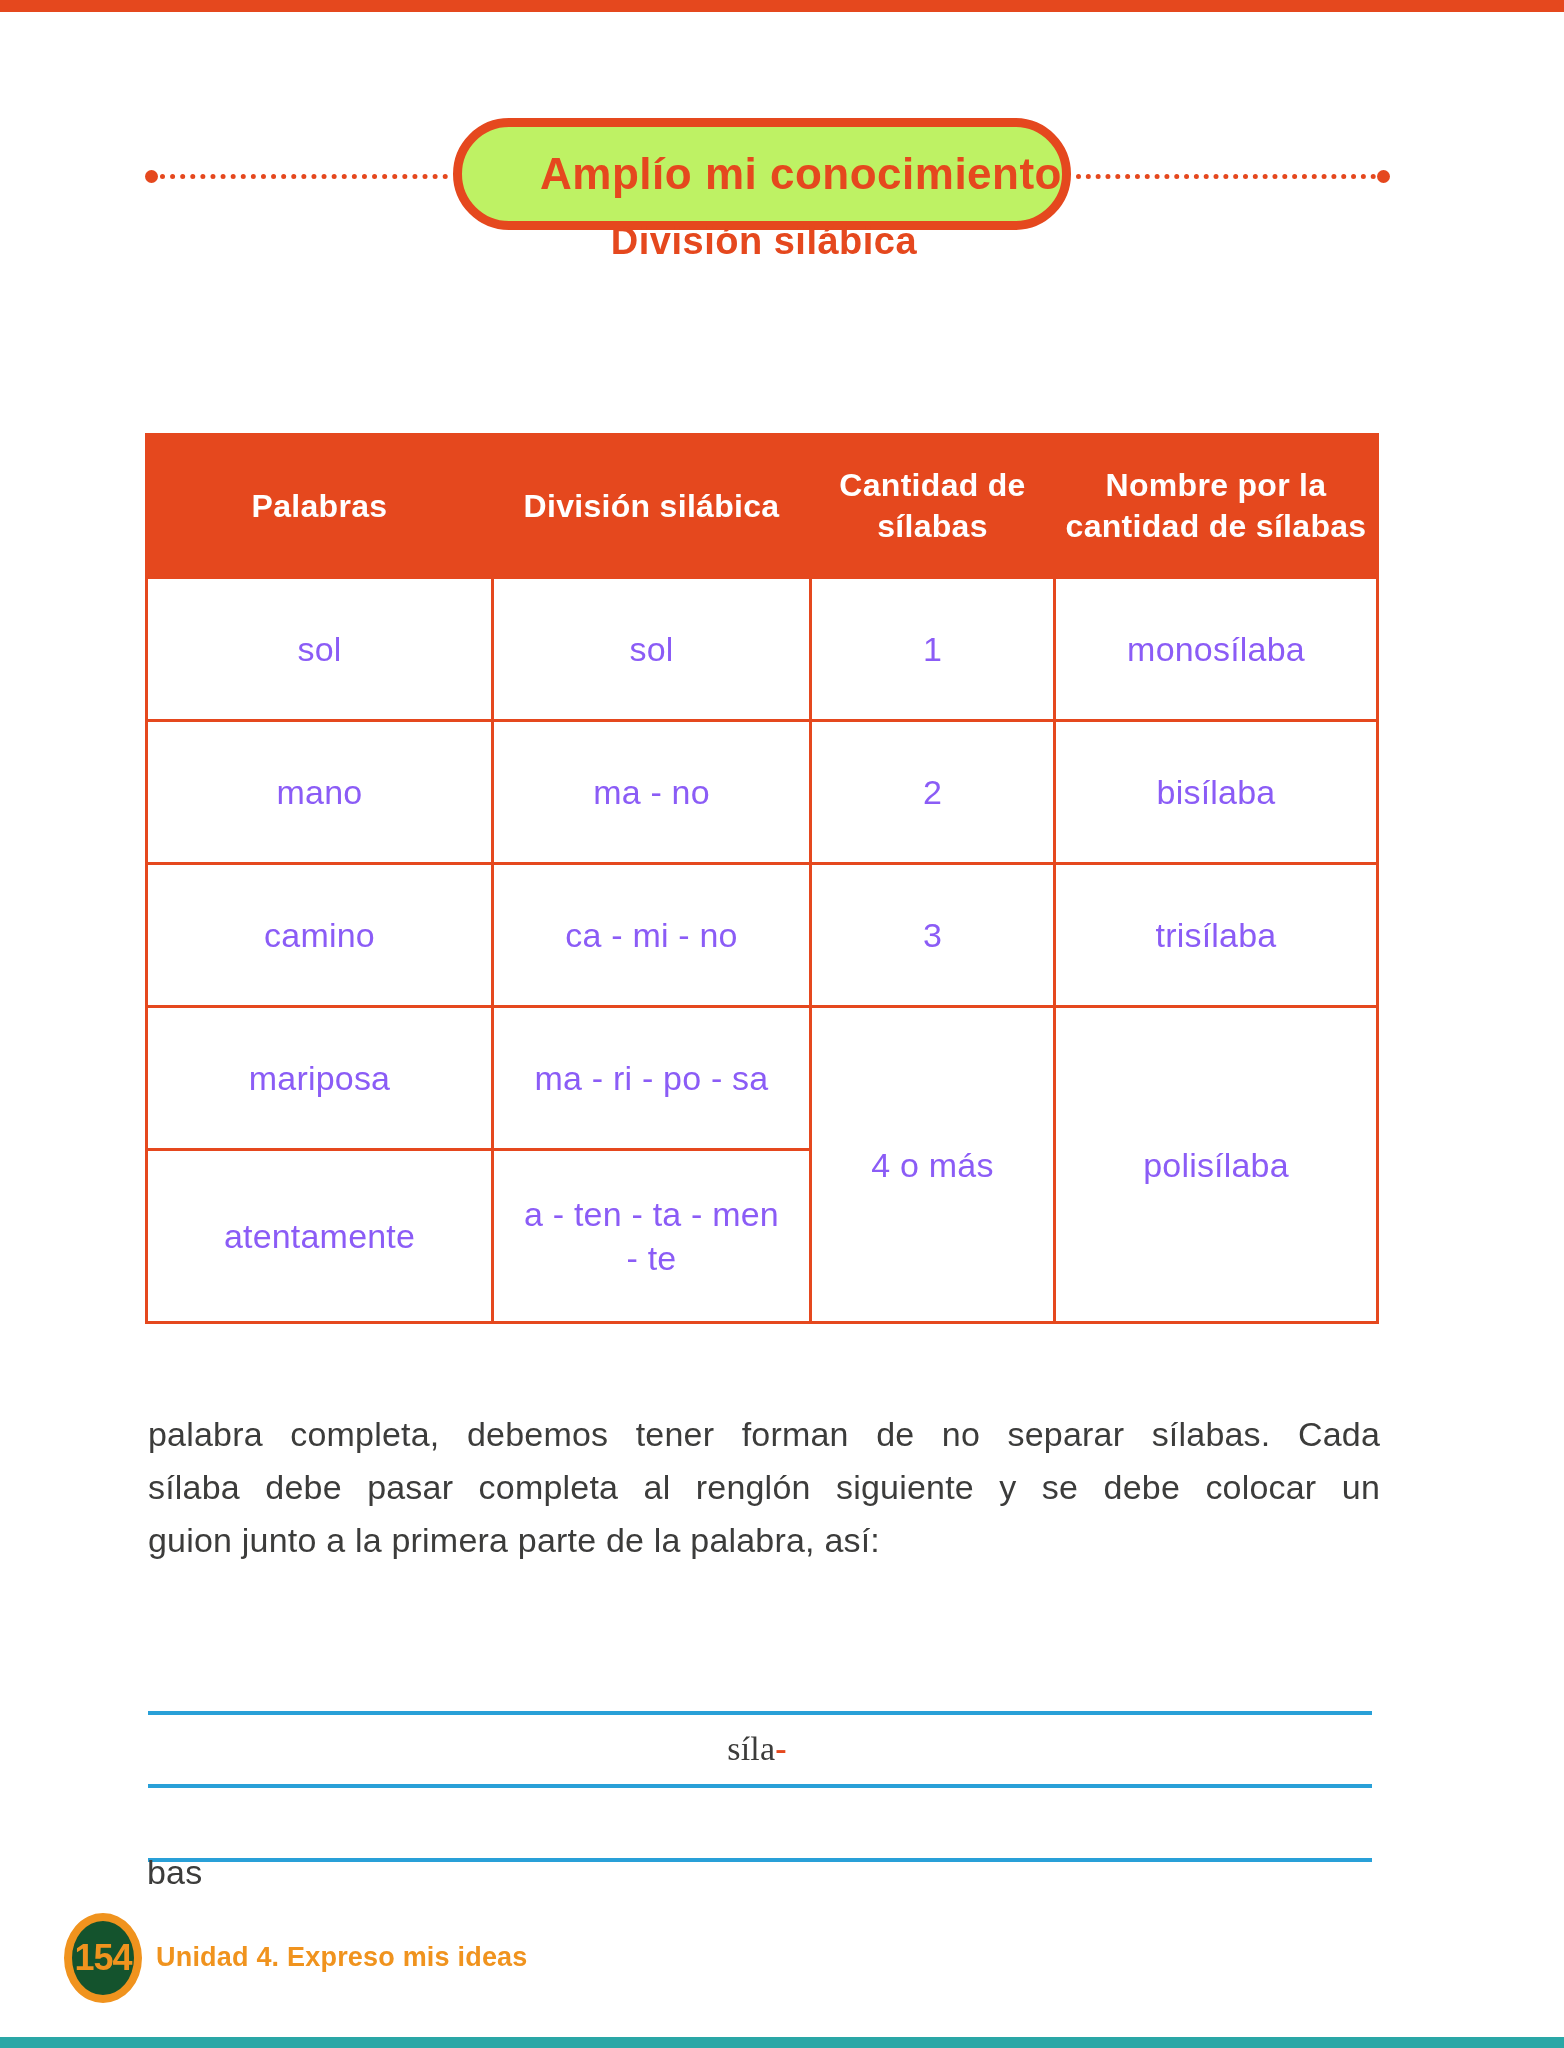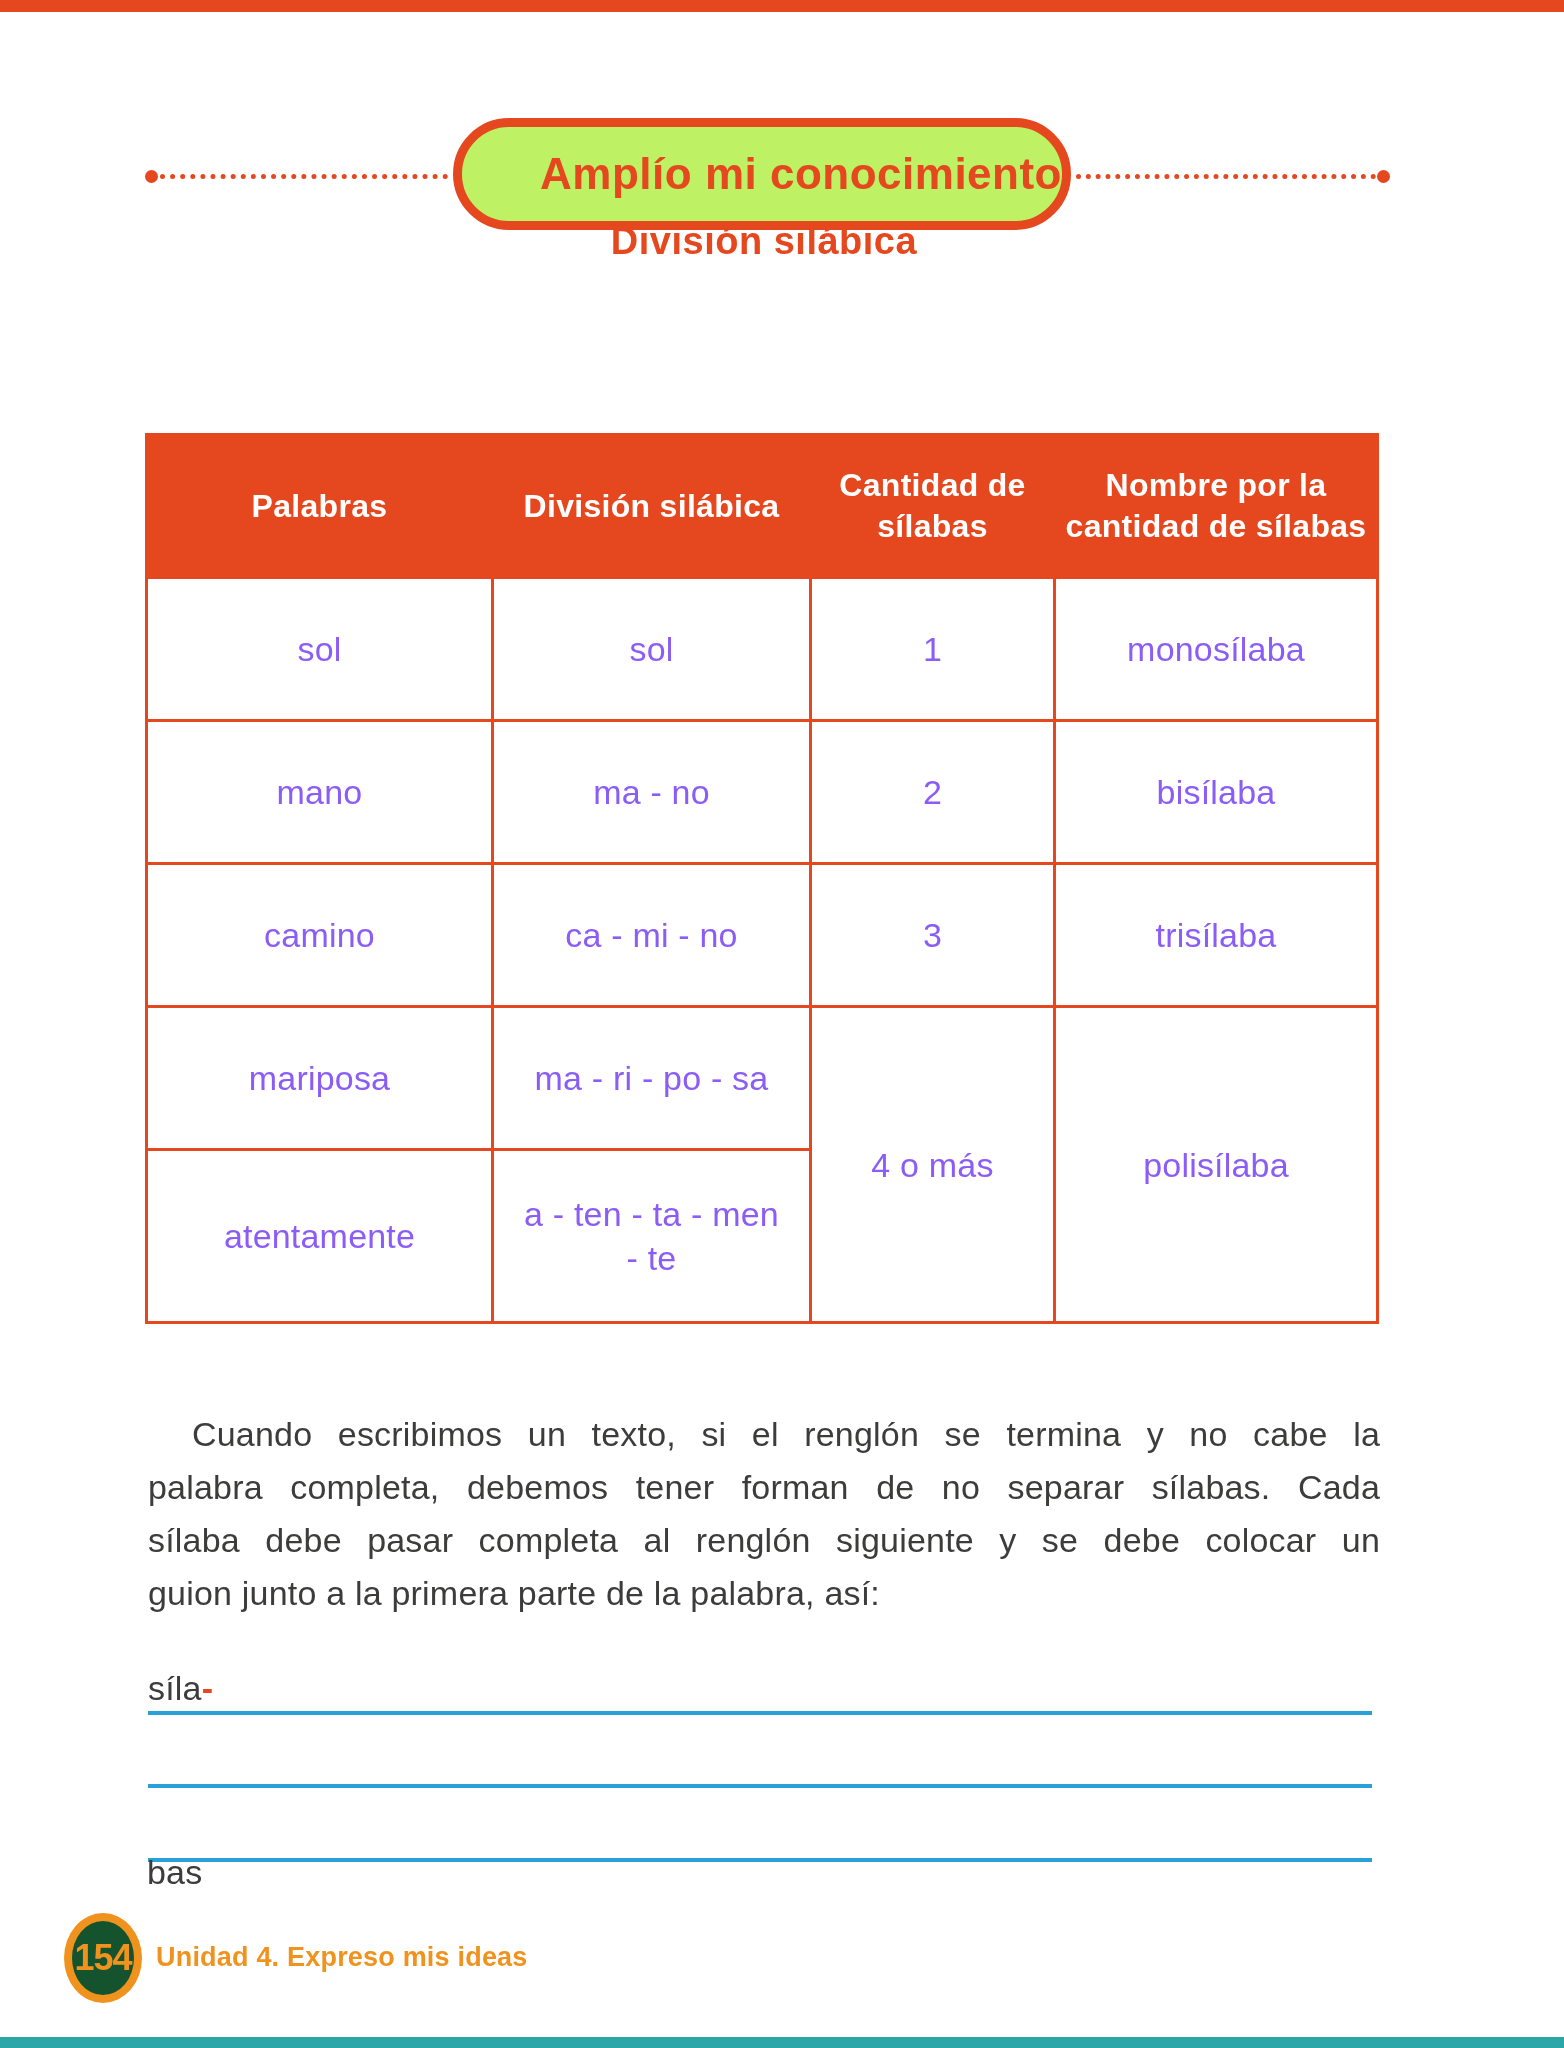--- a/index.html
+++ b/index.html
@@ -122,21 +122,21 @@
   .wl1 { top: 1711px; }
   .wl2 { top: 1784px; }
   .wl3 { top: 1858px; }
   .frag {
     position: absolute;
     font-size: 34px;
     line-height: 53px;
     color: #3C3C3B;
     letter-spacing: 0.2px;
   }
-  .frag-top { top: 1662px; left: 148px; width: 1218px; text-align: left; }
+  .frag-top { top: 1722px; left: 148px; width: 1218px; text-align: center; font-family: Liberation Serif, serif; }
   .frag-top .hyphen { color: #E5481E; font-weight: bold; }
   .frag-bottom { top: 1800px; left: 147px; margin-top: 46px; }
 
   
   .page-badge {
     position: absolute;
     left: 64px; top: 1913px;
     width: 78px; height: 90px;
     box-sizing: border-box;
     border: 8px solid #F0931E;
@@ -221,21 +221,20 @@
         <td>atentamente</td>
         <td>
           <div>a - ten - ta - men</div>
           <div>- te</div>
         </td>
       </tr>
     </tbody>
   </table>
 
   <div class="para para2">
-    <div class="jline indent">Cuando escribimos un texto, si el renglón se termina y no cabe la</div>
     <div class="jline">palabra completa, debemos tener forman de no separar sílabas. Cada</div>
     <div class="jline">sílaba debe pasar completa al renglón siguiente y se debe colocar un</div>
     <div class="lastline">guion junto a la primera parte de la palabra, así:</div>
   </div>
 
   <div class="write-line wl1"></div>
   <div class="write-line wl2"></div>
   <div class="write-line wl3"></div>
   <div class="frag frag-top"><span>síla</span><span class="hyphen">-</span></div>
   <div class="frag frag-bottom">bas</div>

